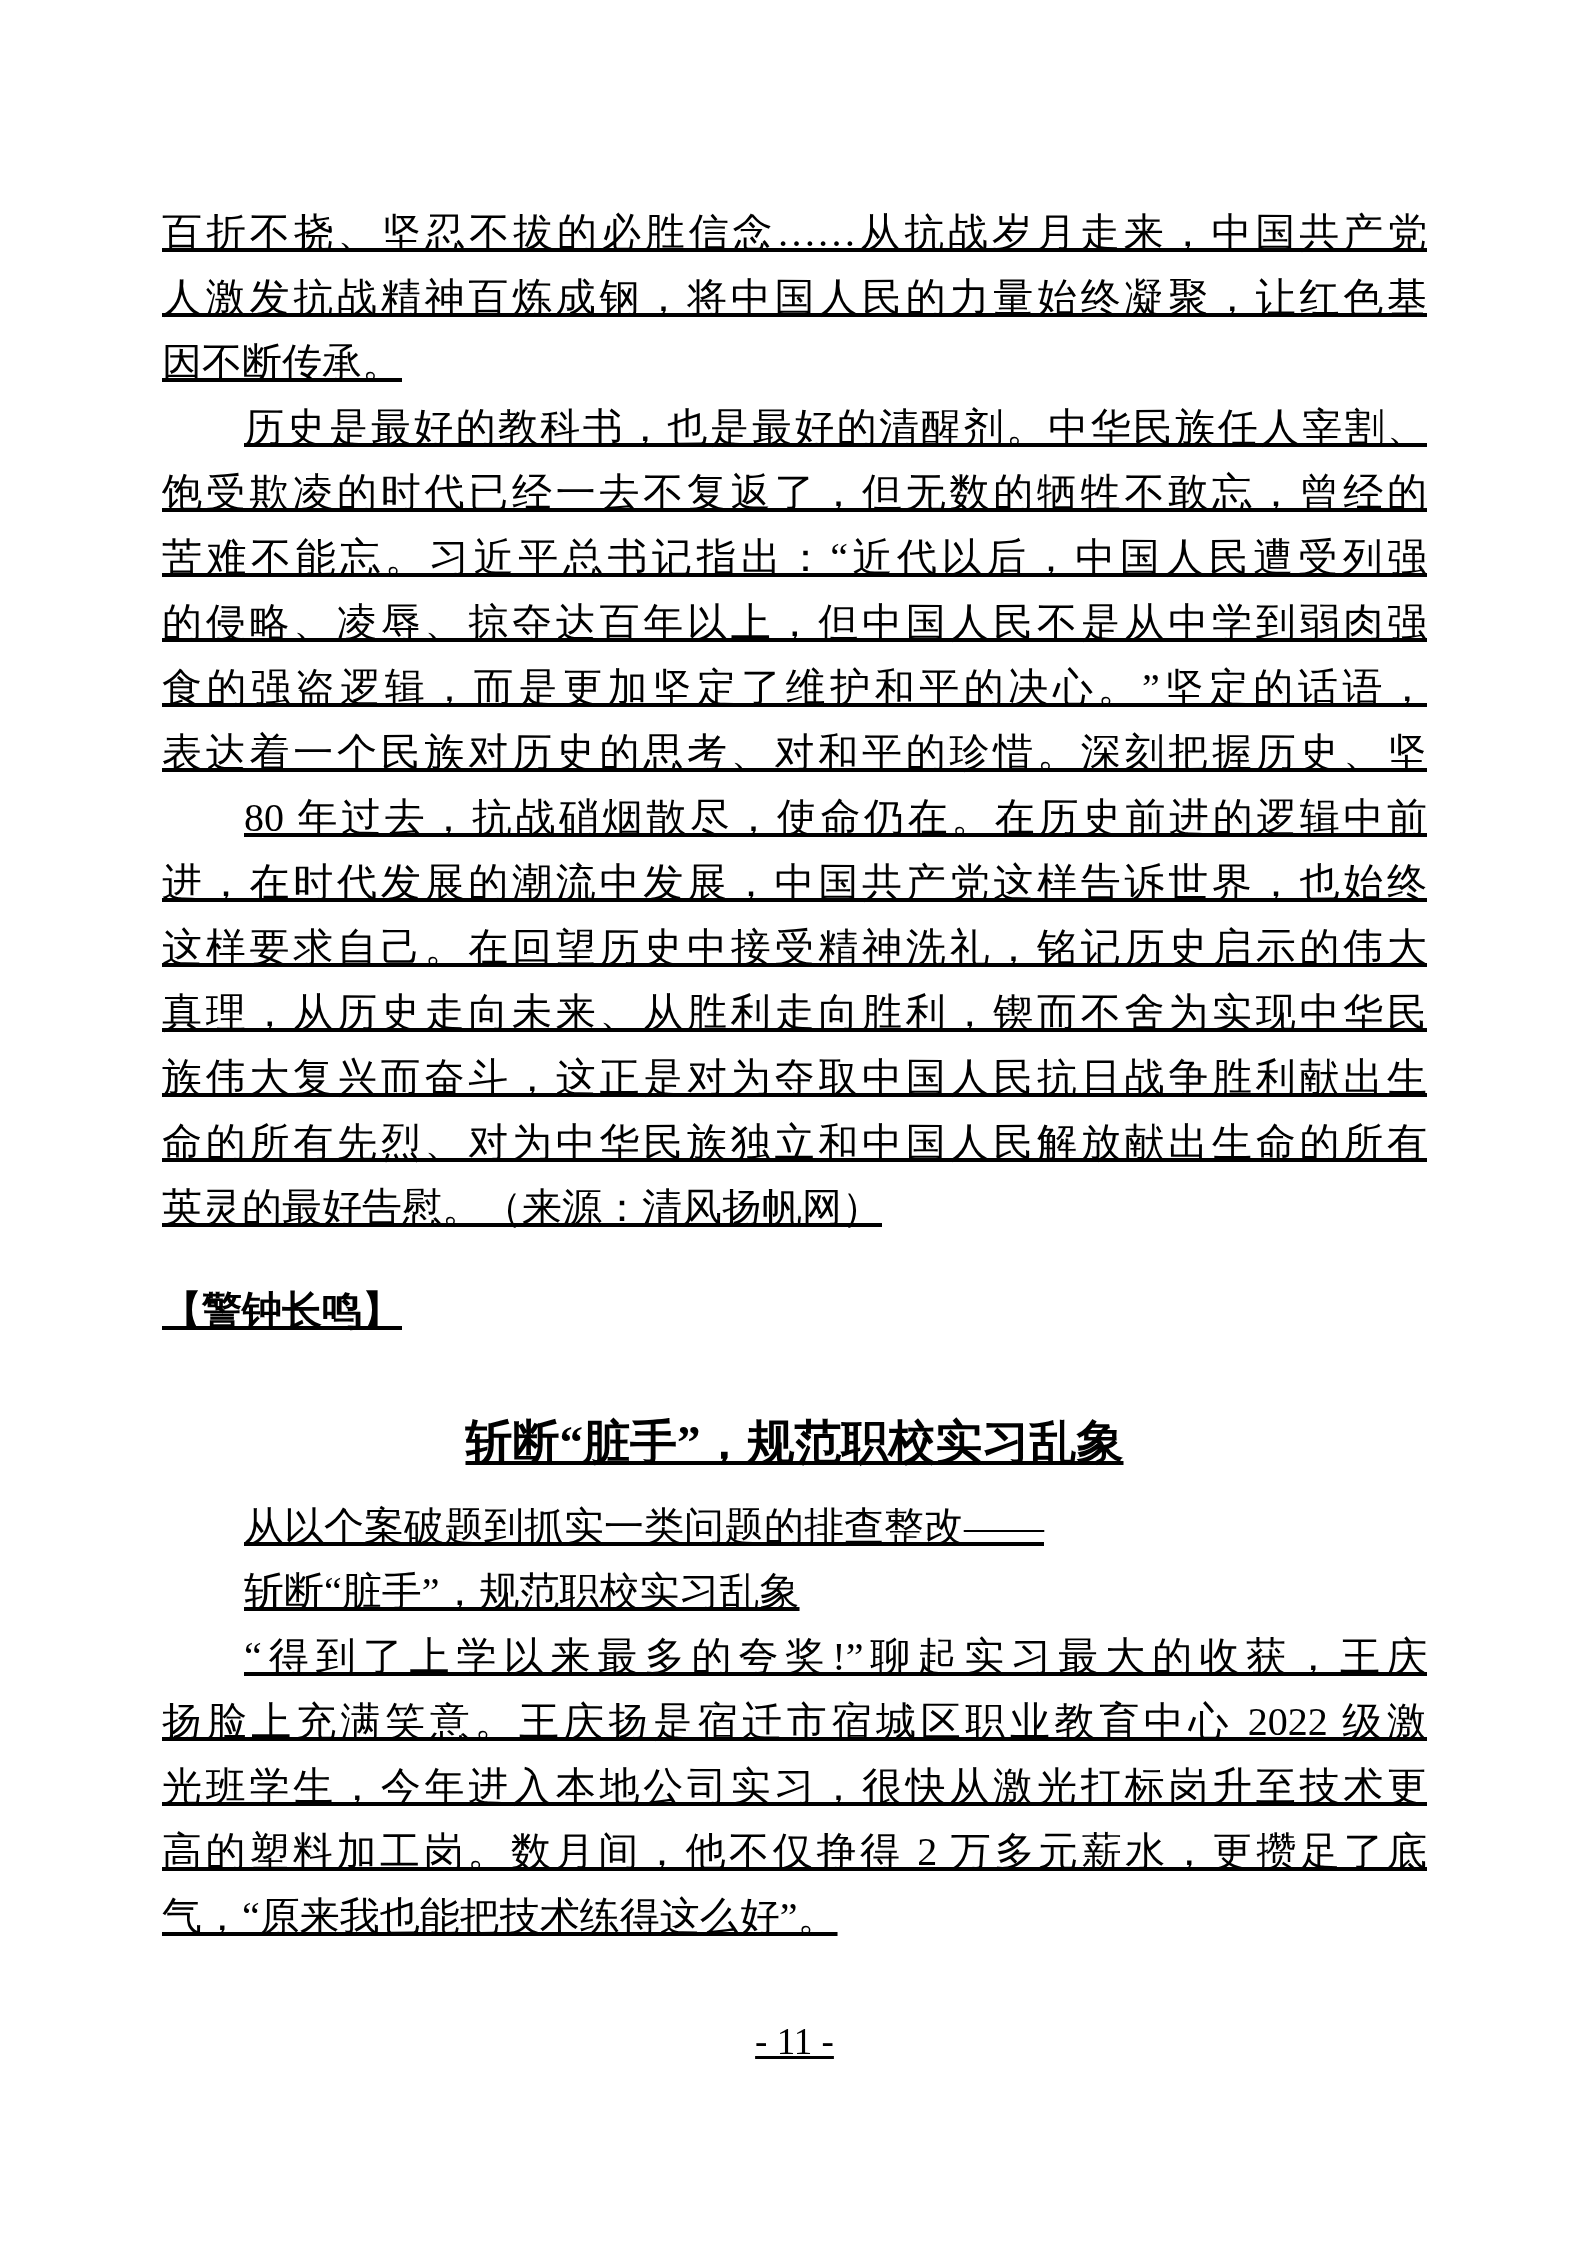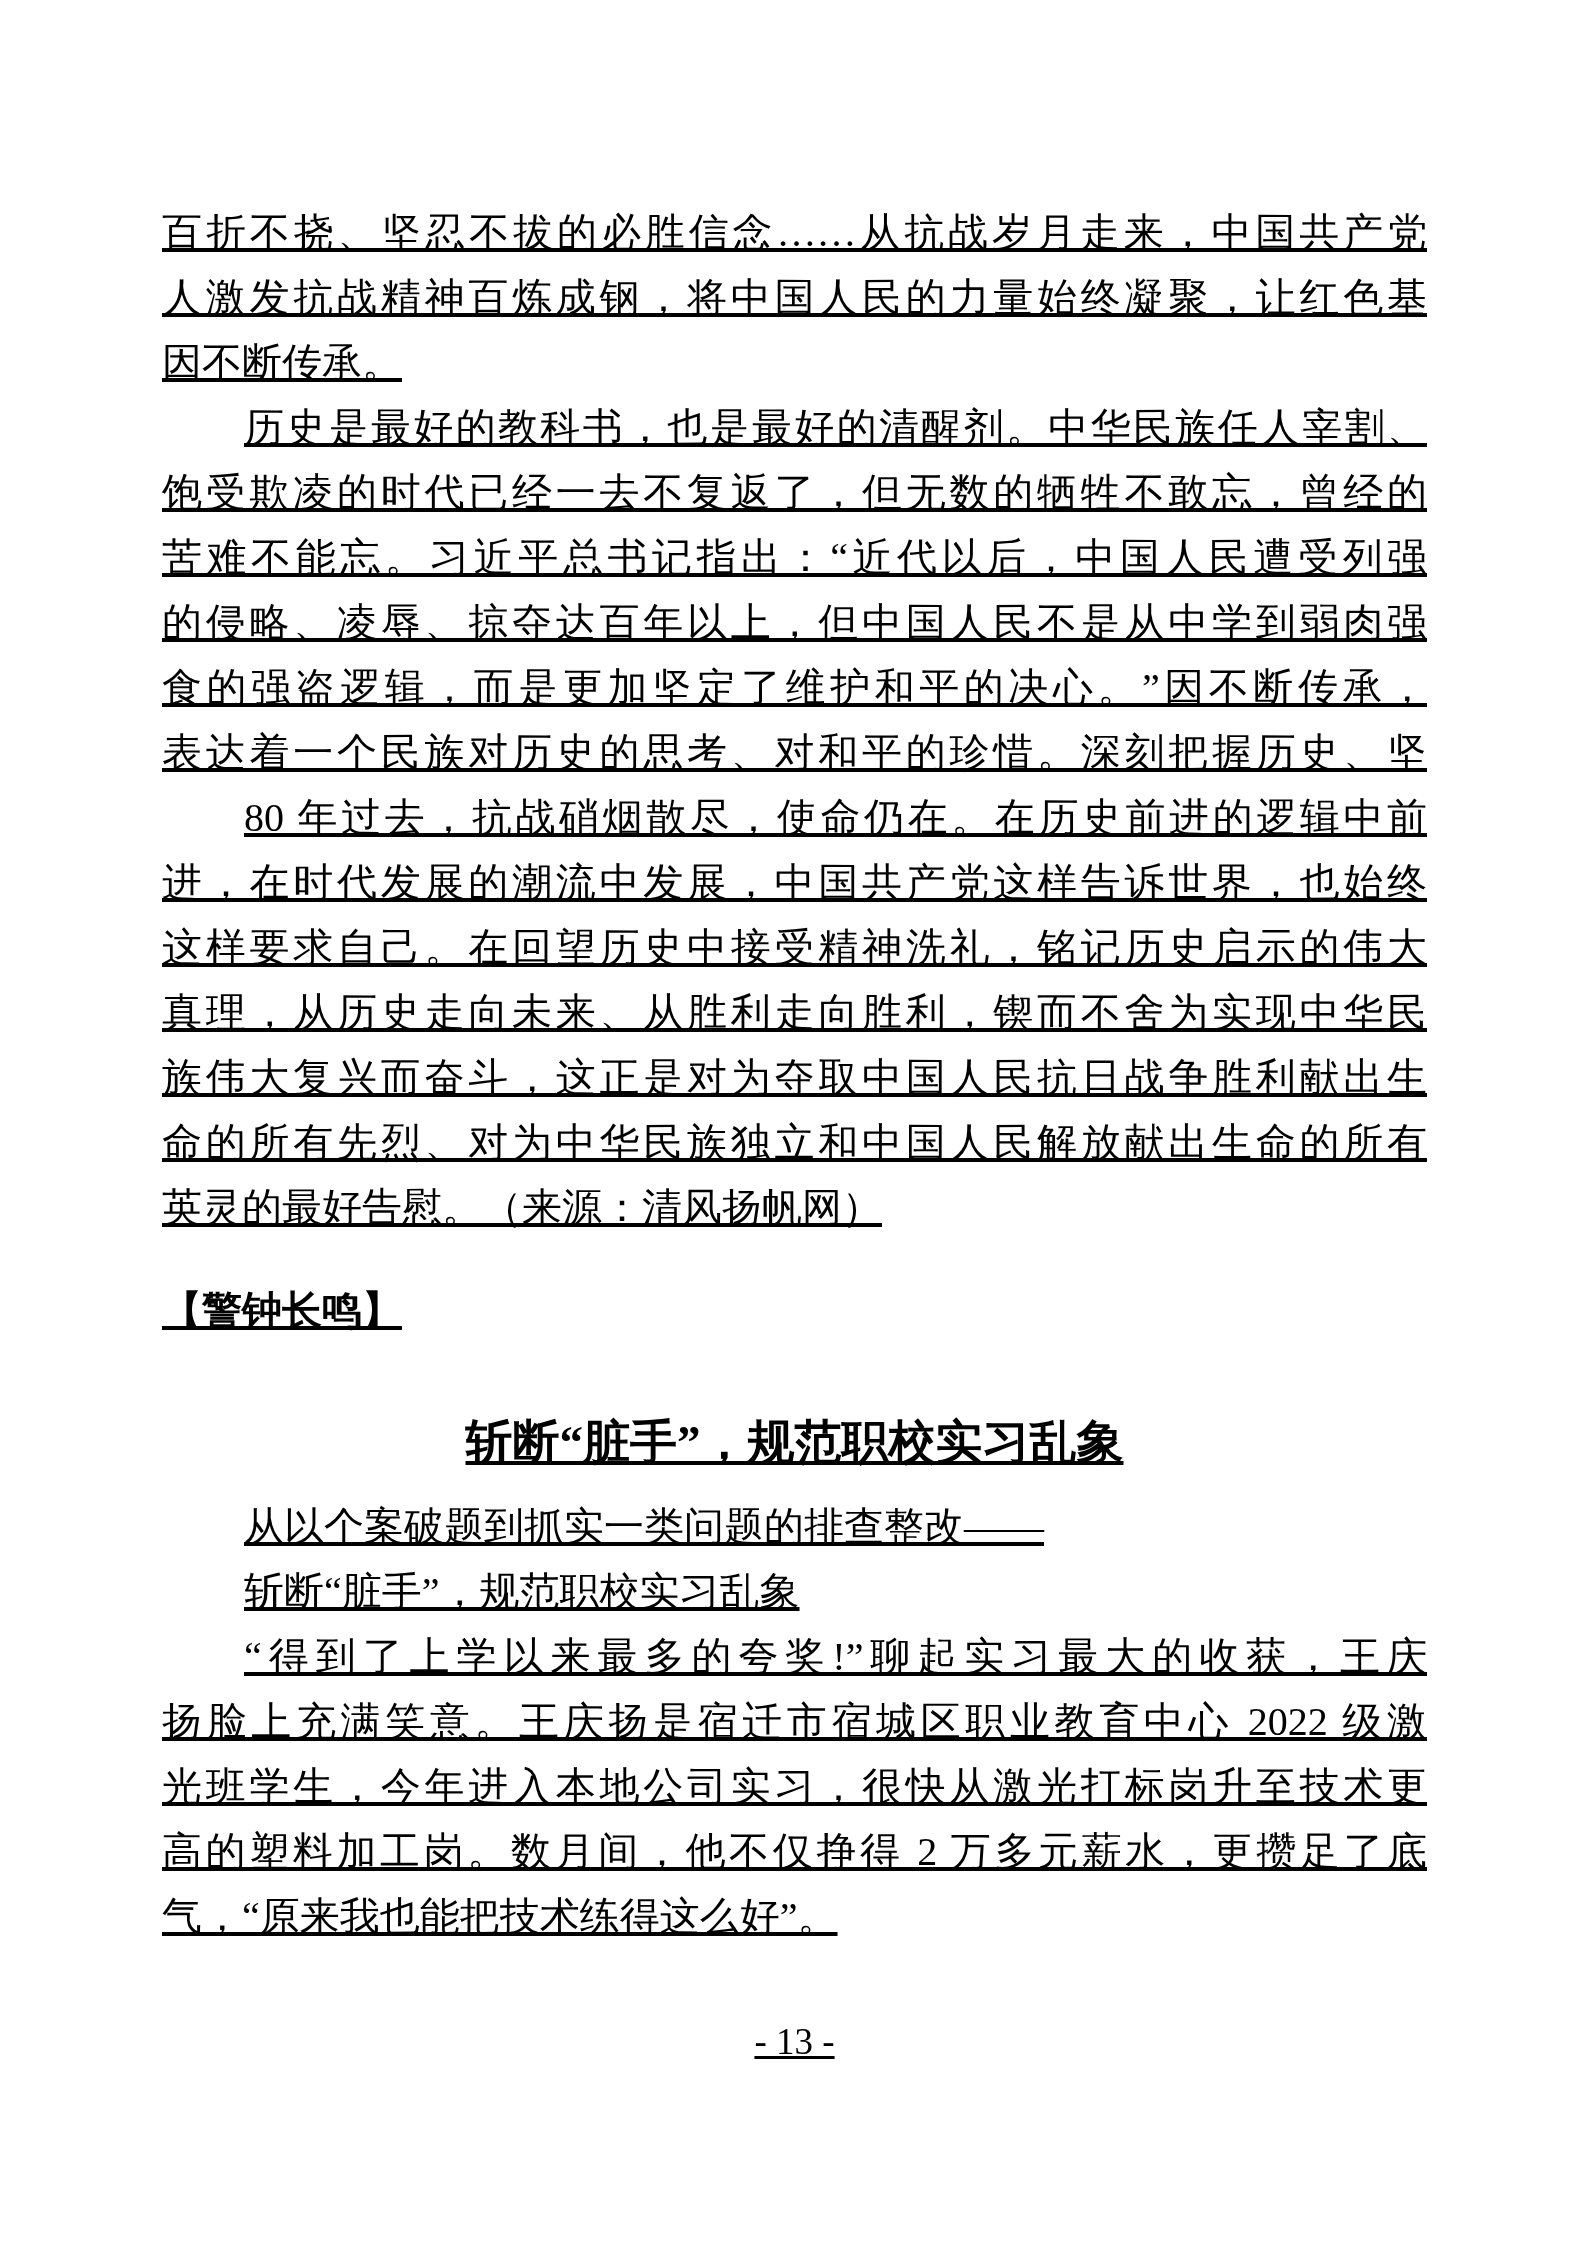--- a/index.html
+++ b/index.html
@@ -59,21 +59,21 @@
       <div class="line">百折不挠、坚忍不拔的必胜信念……从抗战岁月走来，中国共产党</div>
       <div class="line">人激发抗战精神百炼成钢，将中国人民的力量始终凝聚，让红色基</div>
       <div class="line last">因不断传承。</div>
     </div>
 
   <div class="para">
       <div class="line indent">历史是最好的教科书，也是最好的清醒剂。中华民族任人宰割、</div>
       <div class="line">饱受欺凌的时代已经一去不复返了，但无数的牺牲不敢忘，曾经的</div>
       <div class="line">苦难不能忘。习近平总书记指出：“近代以后，中国人民遭受列强</div>
       <div class="line">的侵略、凌辱、掠夺达百年以上，但中国人民不是从中学到弱肉强</div>
-      <div class="line">食的强盗逻辑，而是更加坚定了维护和平的决心。”因不断传承，</div>
+      <div class="line">食的强盗逻辑，而是更加坚定了维护和平的决心。”坚定的话语，</div>
       <div class="line">表达着一个民族对历史的思考、对和平的珍惜。深刻把握历史、坚</div>
     </div>
 
   <div class="para">
       <div class="line indent">80 年过去，抗战硝烟散尽，使命仍在。在历史前进的逻辑中前</div>
       <div class="line">进，在时代发展的潮流中发展，中国共产党这样告诉世界，也始终</div>
       <div class="line">这样要求自己。在回望历史中接受精神洗礼，铭记历史启示的伟大</div>
       <div class="line">真理，从历史走向未来、从胜利走向胜利，锲而不舍为实现中华民</div>
       <div class="line">族伟大复兴而奋斗，这正是对为夺取中国人民抗日战争胜利献出生</div>
       <div class="line">命的所有先烈、对为中华民族独立和中国人民解放献出生命的所有</div>
@@ -93,15 +93,15 @@
     </div>
 
   <div class="para">
       <div class="line indent">“得到了上学以来最多的夸奖!”聊起实习最大的收获，王庆</div>
       <div class="line">扬脸上充满笑意。王庆扬是宿迁市宿城区职业教育中心 2022 级激</div>
       <div class="line">光班学生，今年进入本地公司实习，很快从激光打标岗升至技术更</div>
       <div class="line">高的塑料加工岗。数月间，他不仅挣得 2 万多元薪水，更攒足了底</div>
       <div class="line last">气，“原来我也能把技术练得这么好”。</div>
     </div>
 
-  <div class="page-footer">- 13 -</div>
+  <div class="page-footer">- 11 -</div>
 
 </div>
 
 </body></html>

